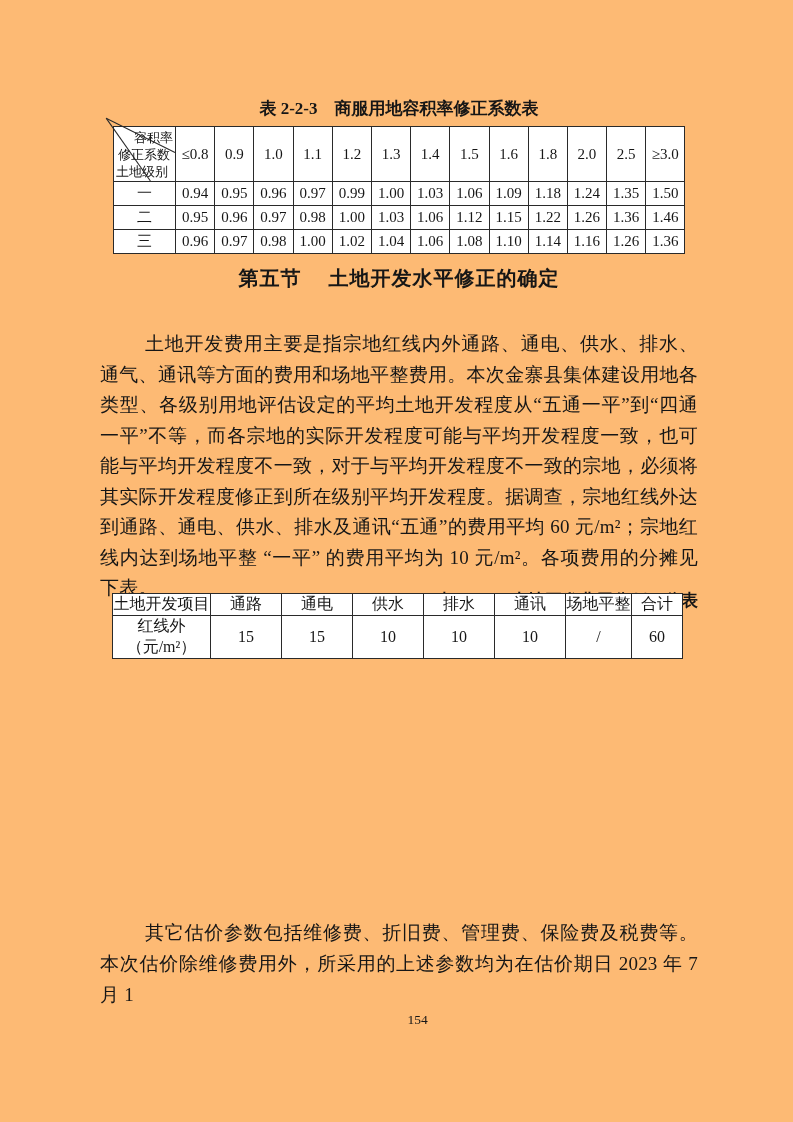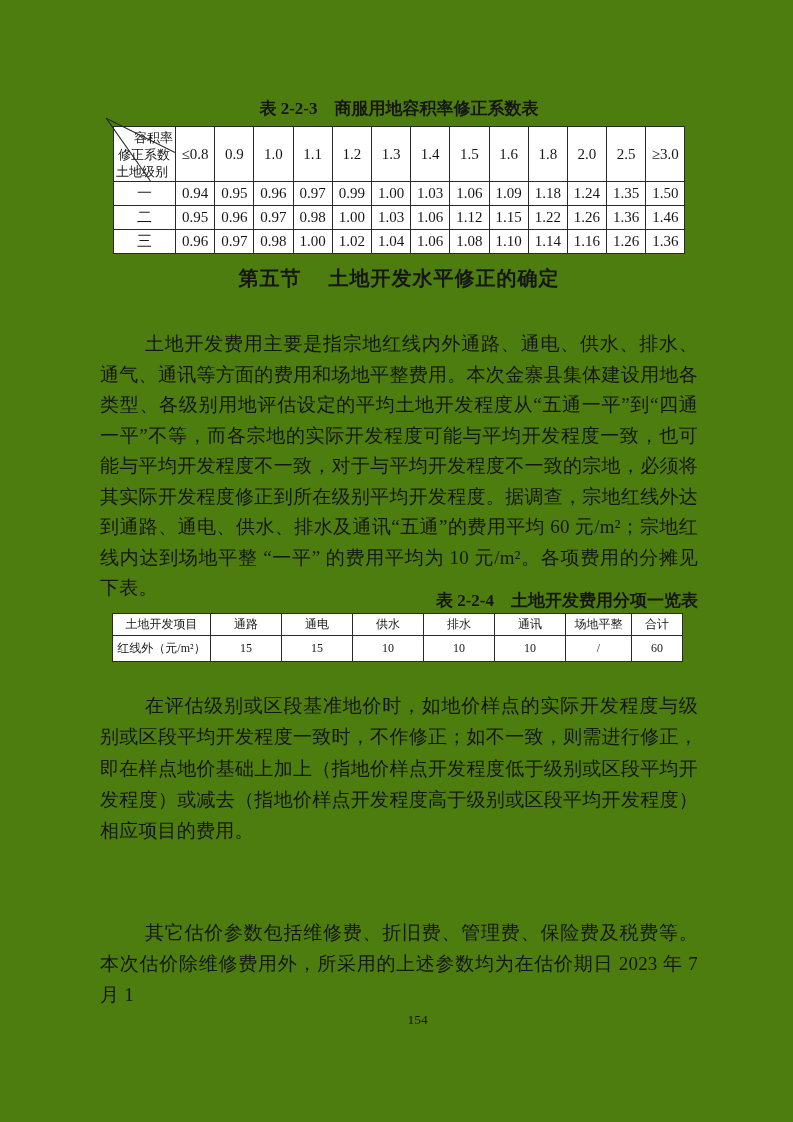--- a/index.html
+++ b/index.html
@@ -1,19 +1,19 @@
 <!DOCTYPE html>
 <html lang="zh"><head>
 <meta charset="utf-8">
 <style>
   html,body{margin:0;padding:0;background:#ffffff;}
   .page{
     position:relative;
     width:793px;height:1122px;
-    background:#4d7c0f;
+    background:#fdba74;
     font-family:"Liberation Serif","DejaVu Serif",serif;
     color:#161616;
     overflow:hidden;
   }
   
   .abs{position:absolute;left:100px;width:598px;}
   .center{text-align:center;}
   .tbl-title{font-weight:bold;font-size:17px;line-height:26px;}
   .sec-heading{font-weight:bold;font-size:20px;line-height:28px;letter-spacing:1px;}
   .para{
@@ -46,21 +46,21 @@
   #t1 thead tr{height:55px;}
   #t1 tbody tr{height:24px;}
   #t1 td.b{font-weight:normal;}
   .corner{position:relative;font-size:13px;line-height:15px;}
   .corner .diag{position:absolute;left:0;top:0;width:100%;height:100%;overflow:visible;}
   .corner span{position:absolute;white-space:nowrap;}
   .ct1{top:3px;right:2px;}
   .ct2{top:20px;left:4px;}
   .ct3{top:37px;left:2px;}
   
-  #t2{position:absolute;left:112px;top:613px;width:570px;font-size:12px;}
+  #t2{position:absolute;left:112px;top:593px;width:570px;font-size:16px;}
   #t2 thead tr{height:22px;}
   #t2 tbody tr.r1{height:26px;}
   #t2 tbody tr.r2{height:24px;}
   #t2 col.c0{width:98px;}
   #t2 col.cm{width:71px;}
   #t2 col.c6{width:66px;}
   #t2 col.c7{width:51px;}
   
   .pagenum{
     position:absolute;top:1012px;left:0;width:793px;
@@ -206,20 +206,19 @@
         <td>15</td>
         <td>10</td>
         <td>10</td>
         <td>10</td>
         <td>/</td>
         <td>60</td>
       </tr>
     </tbody>
   </table>
 
-  <div id="para2" class="abs para">在评估级别或区段基准地价时，如地价样点的实际开发程度与级别或区段平均开发程度一致时，不作修正；如不一致，则需进行修正，即在样点地价基础上加上（指地价样点开发程度低于级别或区段平均开发程度）或减去（指地价样点开发程度高于级别或区段平均开发程度）相应项目的费用。</div>
 
 
   <div id="para3" class="abs para">其它估价参数包括维修费、折旧费、管理费、保险费及税费等。本次估价除维修费用外，所采用的上述参数均为在估价期日 2023 年 7 月 1</div>
 
   <div class="pagenum">154</div>
 
 </div>
 
 </body></html>

